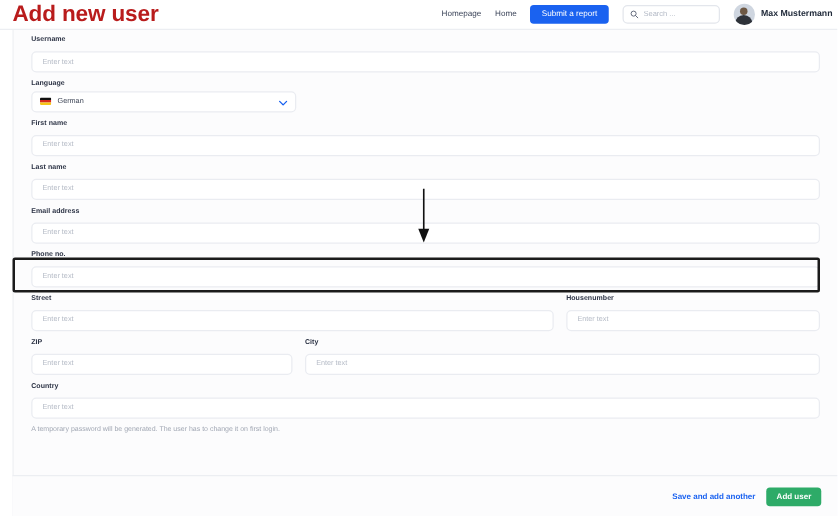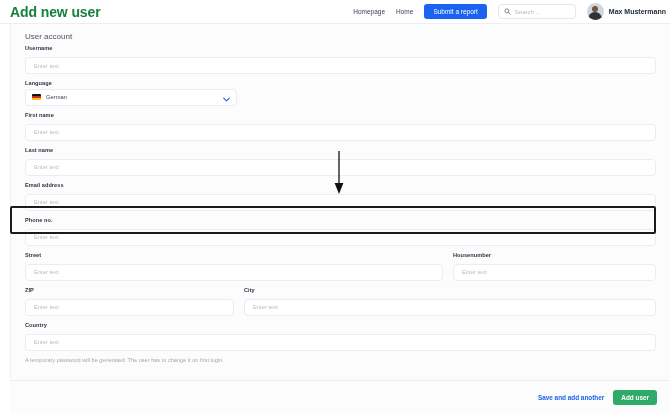--- a/index.html
+++ b/index.html
@@ -26,23 +26,23 @@
     left: 0; top: 0;
     width: 670px;
     height: 24px;
     background: #ffffff;
     display: flex;
     align-items: center;
     border-bottom: 1px solid #eceef2;
   }
   .app-title {
     margin-left: 10px;
-    font-size: 14px;
+    font-size: 18px;
     font-weight: bold;
-    color: #15803d;
+    color: #b91c1c;
     letter-spacing: -0.1px;
     white-space: nowrap;
   }
   .topbar-right {
     margin-left: auto;
     display: flex;
     align-items: center;
     height: 100%;
     padding-right: 2px;
   }
@@ -296,21 +296,20 @@
         <div class="head"></div>
         <div class="body"></div>
       </div>
       <span class="username">Max Mustermann</span>
     </div>
   </div>
 
   <div class="content">
     <div class="form-area">
 
-      <div class="section-title">User account</div>
 
       <div class="field">
         <label class="field-label">Username</label>
         <input class="input" type="text" placeholder="Enter text" style="">
       </div>
 
       <div class="field">
         <label class="field-label">Language</label>
         <div class="select-box">
           <span class="flag">

